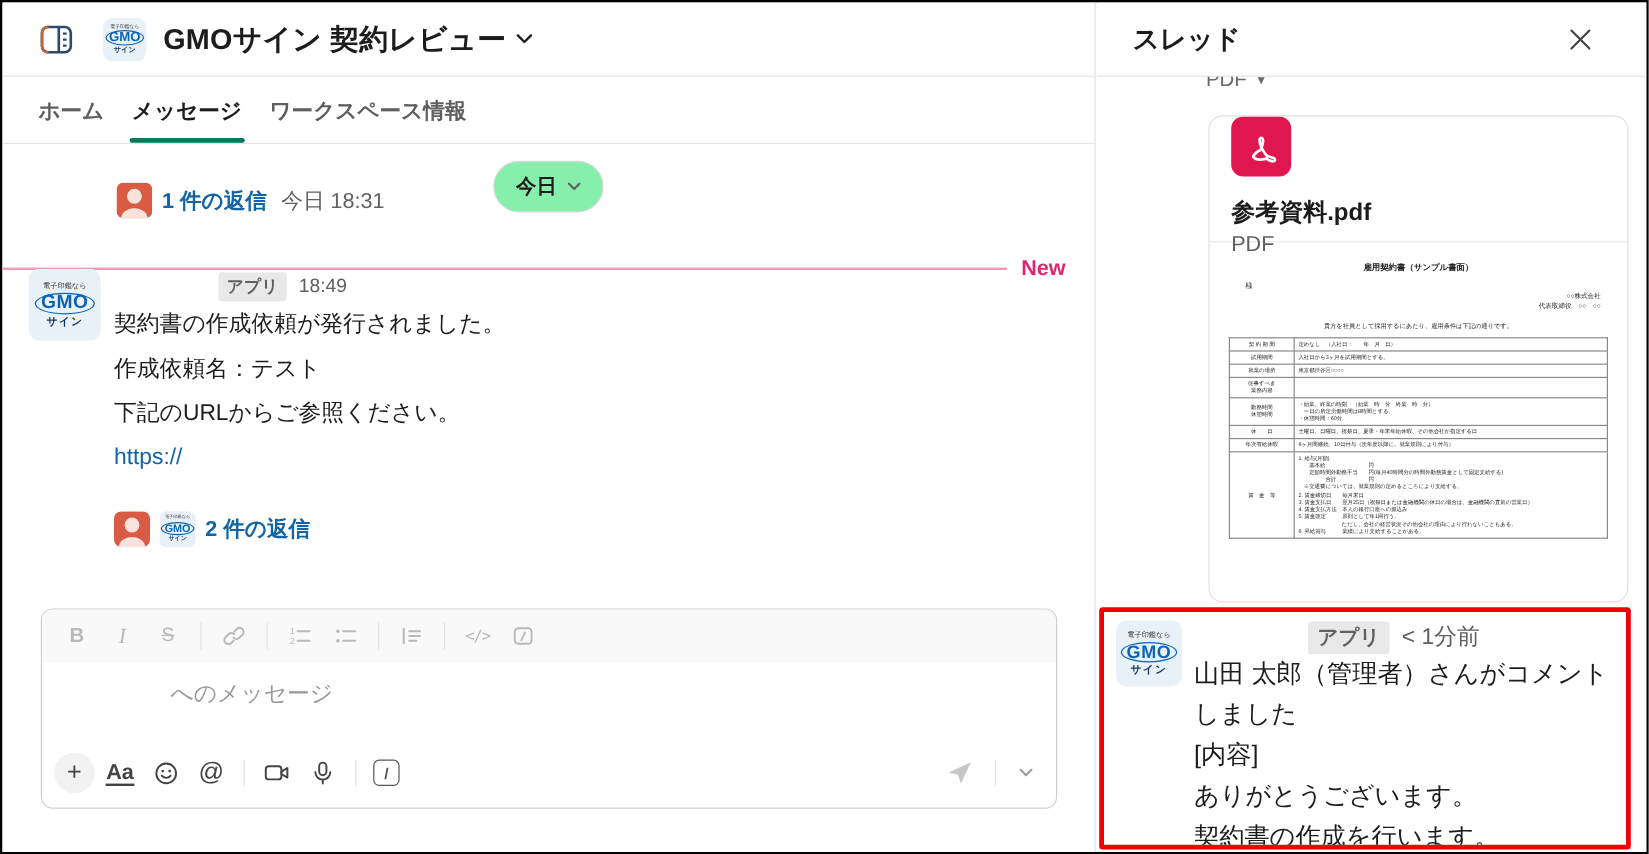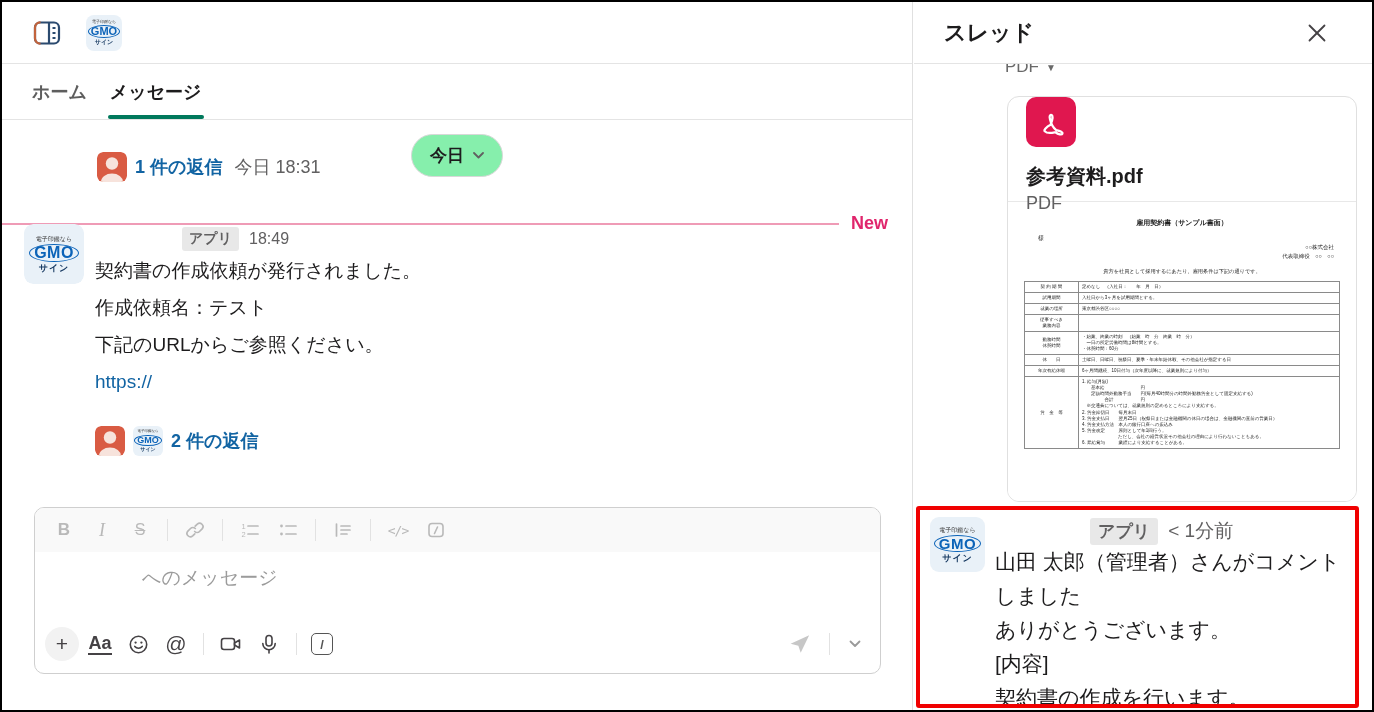--- a/index.html
+++ b/index.html
@@ -127,29 +127,38 @@
           <line x1="19.5" y1="8" x2="22.5" y2="8" stroke="#2b4a6f" stroke-width="2"></line>
           <line x1="19.5" y1="13" x2="22.5" y2="13" stroke="#2b4a6f" stroke-width="2"></line>
           <line x1="19.5" y1="18" x2="22.5" y2="18" stroke="#2b4a6f" stroke-width="2"></line>
         </svg>
       </div>
       <div class="app-icon-sm">
         <span class="t1">電子印鑑なら</span>
         <span class="t2">GMO</span>
         <span class="t3">サイン</span>
       </div>
+      <div class="channel-title">
+        <span>GMOサイン 契約レビュー</span>
+        <svg width="14" height="9" viewBox="0 0 14 9">
+            <polyline points="1.5,1.5 7,7 12.5,1.5" fill="none" stroke="#1d1c1d" stroke-width="2" stroke-linecap="round" stroke-linejoin="round"></polyline>
+          </svg>
+      </div>
     </div>
 
     <nav class="tabs">
       <div class="tab">
           <span>ホーム</span>
         </div>
       <div class="tab active">
           <span>メッセージ</span>
           <span class="underline"></span>
+        </div>
+      <div class="tab">
+          <span>ワークスペース情報</span>
         </div>
     </nav>
 
     <div class="messages">
 
       <div class="date-pill">
         <span>今日</span>
         <svg width="11" height="7" viewBox="0 0 11 7">
             <polyline points="1,1 5.5,5.5 10,1" fill="none" stroke="#616061" stroke-width="1.8" stroke-linecap="round" stroke-linejoin="round"></polyline>
           </svg>
@@ -416,22 +425,22 @@
             <span class="t3">サイン</span>
           </div>
         </div>
         <div class="hl-content">
           <div class="hl-head">
             <span class="hl-badge">アプリ</span>
             <span class="hl-time">&lt; 1分前</span>
           </div>
           <div class="hl-line">山田 太郎（管理者）さんがコメント</div>
           <div class="hl-line">しました</div>
+          <div class="hl-line">[内容]</div>
           <div class="hl-line">ありがとうございます。</div>
-          <div class="hl-line">[内容]</div>
           <div class="hl-line">契約書の作成を行います。</div>
         </div>
       </div>
 
     </div>
   </div>
 
 </div>
 
 </body></html>

